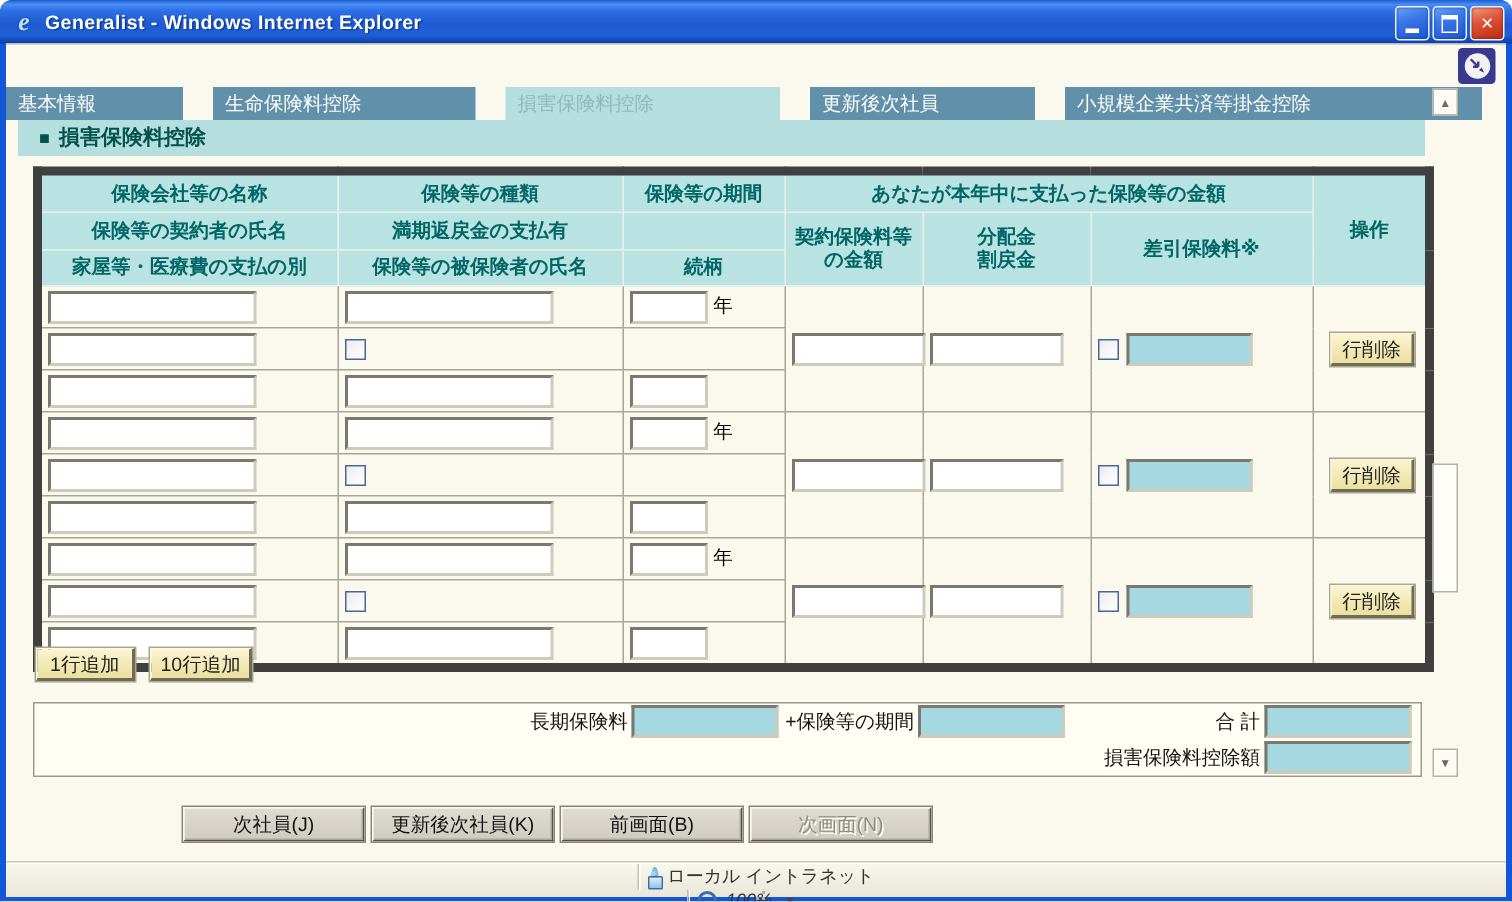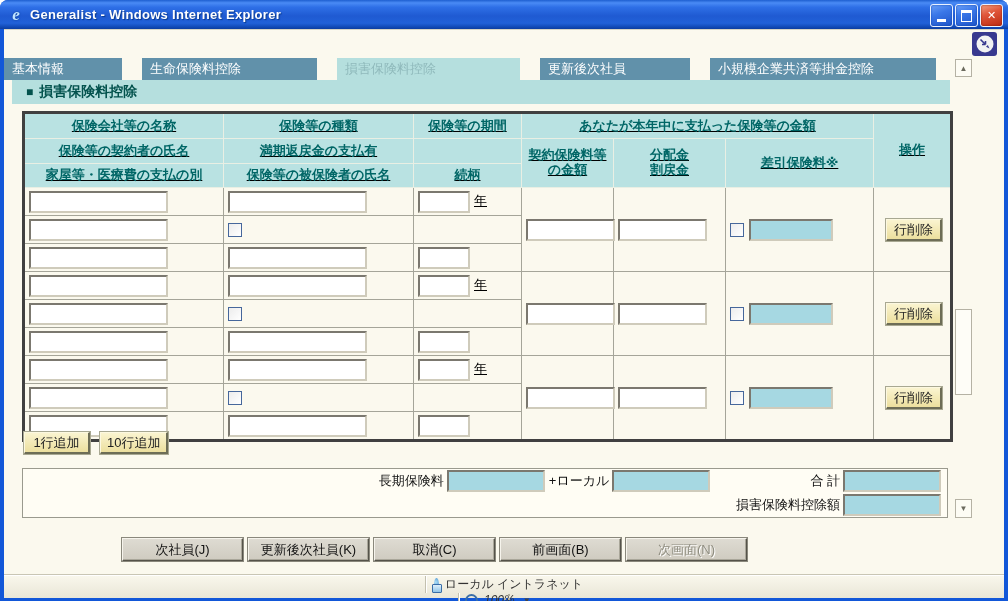--- a/index.html
+++ b/index.html
@@ -28,36 +28,36 @@
     display:flex;align-items:center;justify-content:center;}
 
   
   .tabs{position:absolute;left:0;top:28px;display:flex;gap:20px;}
   .tab{height:22px;line-height:22px;background:#6191aa;color:#fff;font-size:13px;padding:0 8px;box-sizing:border-box;
     white-space:nowrap;overflow:hidden;}
   .tab:nth-child(1){width:118px;}
   .tab:nth-child(2){width:175px;}
   .tab:nth-child(3){width:183px;}
   .tab:nth-child(4){width:150px;}
-  .tab:nth-child(5){width:226px;}
+  .tab:nth-child(5){width:278px;}
   .tab.active{background:#b5dfde;color:#8fb9bb;}
 
   .section-band{position:absolute;left:8px;top:50px;width:938px;height:24px;background:#b5dfde;
     display:flex;align-items:center;color:#03524d;font-weight:bold;font-size:14px;}
   .section-band .marker{margin:0 6px 0 14px;font-size:12px;}
 
   
   table.main{position:absolute;left:18px;top:81px;border-collapse:collapse;table-layout:fixed;width:928px;}
   table.main th{background:#b9e2e2;color:#066;font-size:13px;font-weight:bold;border:1px solid #e9efe4;
     padding:0;text-align:center;white-space:pre-line;line-height:1.15;}
   table.main thead tr:nth-child(1) th{height:24px;}
   table.main thead tr:nth-child(2) th{height:24px;}
   table.main thead tr:nth-child(3) th{height:23px;}
   table.main td{border:1px solid #a5a599;padding:0 0 0 4px;height:27px;vertical-align:middle;font-size:13px;color:#000;}
-  table.main{border:3px solid #404040;text-decoration:underline;}
+  table.main{border:6px solid #404040;}
   td.amt{text-align:left;padding-left:5px;}
   td.op{text-align:center;padding:0;}
 
   input.ti{height:18px;border:2px inset #cfcbbb;background:#fff;font-size:12px;padding:0 2px;box-sizing:content-box;vertical-align:middle;}
   .w135{width:131px;} .w85{width:81px;} .w48{width:44px;} .w82{width:76px;} .w94{width:90px;}
   input.blue{background:#a6d8e2;}
   .yr{font-size:13px;margin-left:4px;}
   .checkbox{display:inline-block;width:12px;height:12px;background:linear-gradient(135deg,#ececec,#fff);
     border:1px solid #46679b;vertical-align:middle;margin-right:5px;}
 
@@ -258,36 +258,35 @@
 
     <div class="addrow">
       <button class="tan-btn">1行追加</button>
       <button class="tan-btn">10行追加</button>
     </div>
 
     <div class="summary">
       <div class="sumrow">
         <span class="lbl">長期保険料</span>
         <input class="ti blue w94" readonly="" value="" style="">
-        <span class="lbl after">+ローカル</span>
+        <span class="lbl after">+保険等の期間</span>
         <input class="ti blue w94" readonly="" value="" style="">
         <span class="gap"></span>
         <span class="lbl">合 計</span>
         <input class="ti blue w94" readonly="" value="" style="">
       </div>
       <div class="sumrow">
         <span class="lbl">損害保険料控除額</span>
         <input class="ti blue w94" readonly="" value="" style="">
       </div>
     </div>
 
     <div class="nav">
       <button class="gray-btn">次社員(J)</button>
       <button class="gray-btn">更新後次社員(K)</button>
-      <button class="gray-btn">取消(C)</button>
       <button class="gray-btn">前画面(B)</button>
       <button class="gray-btn disabled">次画面(N)</button>
     </div>
 
     <div class="sb sb-up">▲</div>
     <div class="sb sb-thumb"></div>
     <div class="sb sb-down">▼</div>
 
   </div>
 

